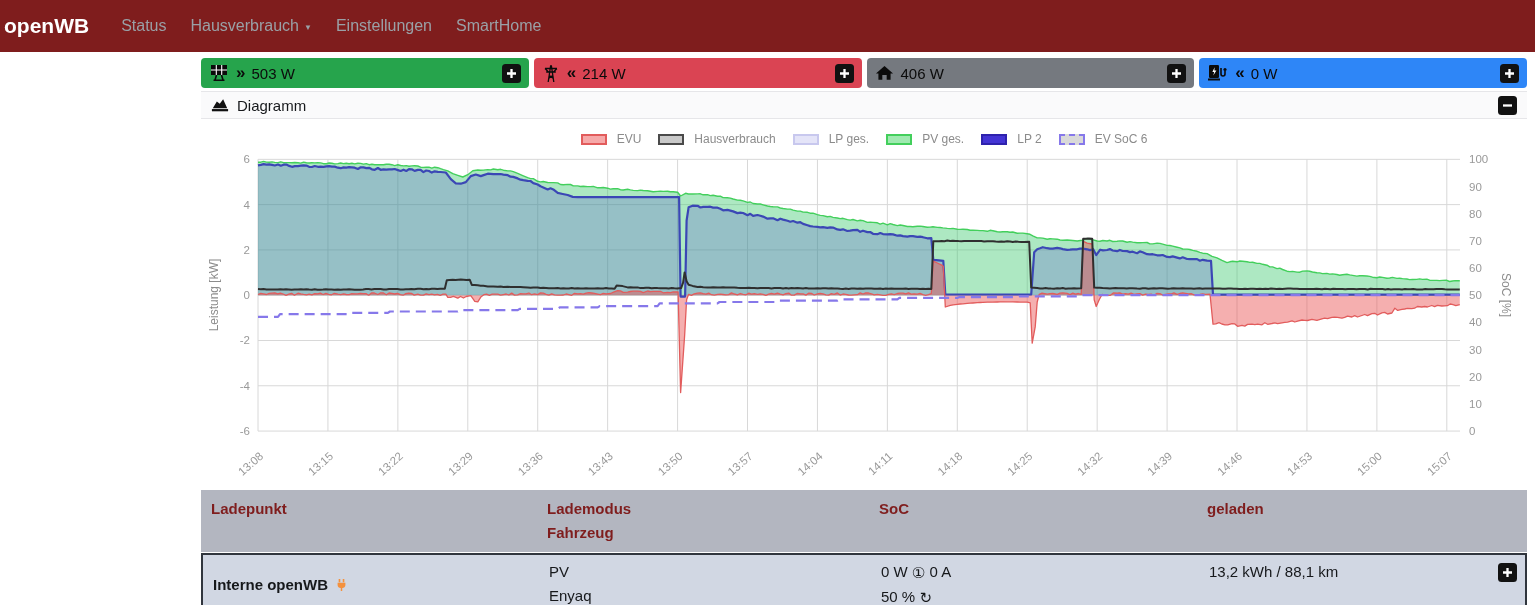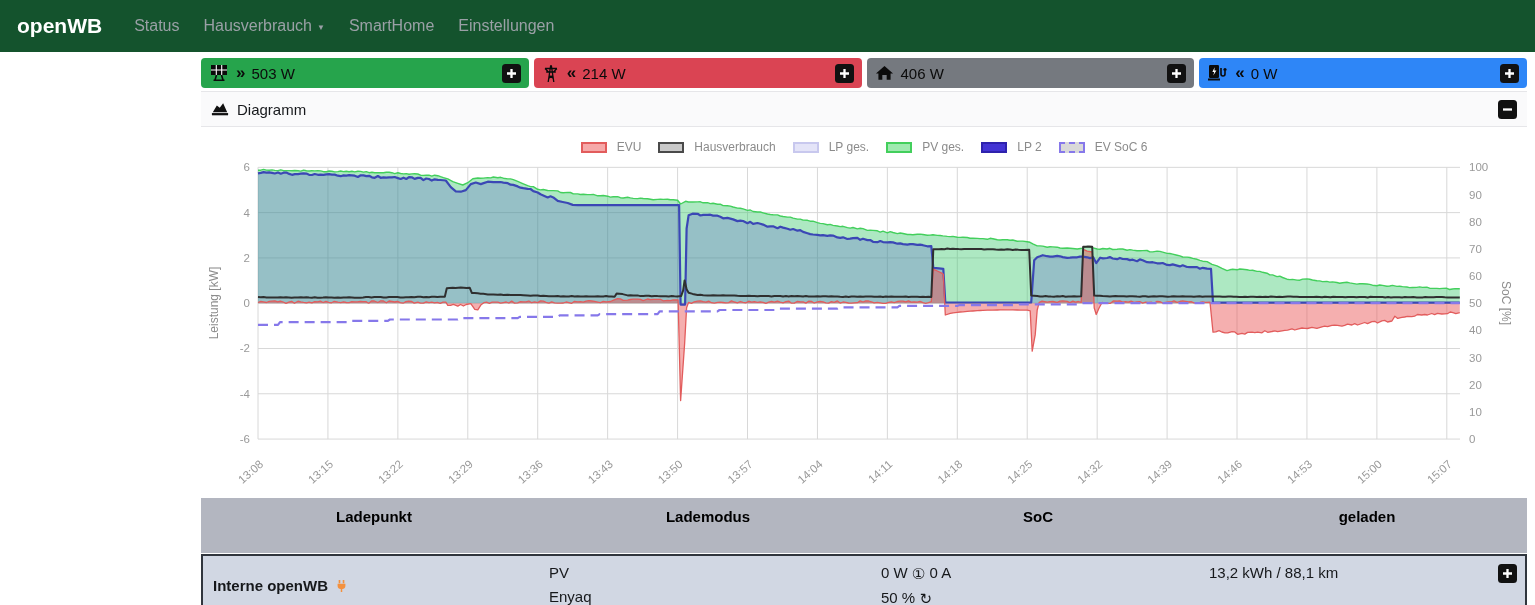--- a/index.html
+++ b/index.html
@@ -1,76 +1,76 @@
 <!DOCTYPE html>
 <html><head>
 <meta charset="utf-8">
 <style>
   * { margin:0; padding:0; box-sizing:border-box; }
   html,body { width:1535px; height:605px; background:#fff; overflow:hidden;
               font-family:"Liberation Sans","DejaVu Sans",sans-serif; }
 
   
-  .navbar { height:52px; background:#14532d; display:flex; align-items:center; padding-left:17px; }
+  .navbar { height:52px; background:#7f1d1d; display:flex; align-items:center; padding-left:4px; }
   .brand  { color:#ffffff; font-size:21px; font-weight:bold; margin-right:20px; }
   .nav-item { color:#9aa0a6; font-size:16px; padding:8px 12px; cursor:pointer; display:flex; align-items:center; gap:5px;}
   .caret { font-size:8px; color:#9aa0a6; padding-top:2px;}
 
   
   .content { position:absolute; left:201px; top:53px; width:1326px; }
 
   
   .badges { display:flex; gap:5px; margin-top:5px; }
   .badge  { flex:1; height:30px; border-radius:4px; display:flex; align-items:center;
             padding:0 8px; color:#0b0b0b; font-size:15px; font-weight:500; gap:7px; cursor:pointer;}
   .badge .arrow { font-size:17px; font-weight:bold; letter-spacing:-1px;}
   .badge .spacer { flex:1; }
   .sqbtn { width:19px; height:19px; flex:0 0 19px; cursor:pointer; }
 
   
-  .diagbar { margin-top:3px; height:36px; background:#fafafb; border-top:1px solid #e6e6e9;
+  .diagbar { margin-top:3px; height:28px; background:#fafafb; border-top:1px solid #e6e6e9;
              border-bottom:1px solid #e6e6e9; display:flex; align-items:center; padding:0 10px;
              font-size:15px; color:#17191c; gap:8px;}
   .diagbar .spacer { flex:1; }
 
   
   .chartwrap { position:relative; height:367px; background:#fff; }
   .legend { position:absolute; top:13px; left:0; right:0; display:flex; justify-content:center;
             gap:17px; font-size:12px; color:#8b8b8b; align-items:center;}
   .leg-item { display:flex; align-items:center; gap:10px; cursor:pointer;}
   .leg-swatch { width:26px; height:11px; }
 
   
   .tbl { margin-top:4px; font-size:15px; }
   .tbl-head, .tbl-row { display:grid; grid-template-columns:336px 332px 328px 1fr; }
-  .tbl-head { background:#b3b6c0; color:#000000; font-weight:bold; padding:7px 0 7px 0; min-height:55px;text-align:center;}
+  .tbl-head { background:#b3b6c0; color:#7f1d1d; font-weight:bold; padding:7px 0 7px 0; min-height:55px;}
   .tbl-head .cell, .tbl-row .cell { padding-left:10px; line-height:24px; }
   .tbl-row { background:#d1d7e3; border:2px solid #30353d; margin-top:1px; min-height:52px;
              padding:5px 0 5px 0; color:#16181b; position:relative; }
   .tbl-row .rowtitle { font-weight:bold; display:flex; gap:7px; align-items:center;}
   .row-plus { position:absolute; right:8px; top:8px; }
   .inline-ic { display:inline-block; vertical-align:-1px; font-style:normal; }
 </style>
 </head>
 <body>
 
 <div class="navbar">
   <span class="brand">openWB</span>
   <span class="nav-item">
       <span>Status</span>
     </span>
   <span class="nav-item">
       <span>Hausverbrauch</span>
       <span class="caret">▼</span>
     </span>
   <span class="nav-item">
+      <span>Einstellungen</span>
+    </span>
+  <span class="nav-item">
       <span>SmartHome</span>
-    </span>
-  <span class="nav-item">
-      <span>Einstellungen</span>
     </span>
 </div>
 
 <div class="content">
 
   <div class="badges">
 
     <div class="badge" style="background: rgb(38, 164, 76);">
       <svg width="20" height="18" viewBox="0 0 20 18">
         <rect x="2" y="1" width="16" height="10" fill="#0b0b0b"></rect>
@@ -245,20 +245,21 @@
   </div>
 
   <div class="tbl">
     <div class="tbl-head">
       <div class="cell">
           <div>Ladepunkt</div>
           <div></div>
         </div>
       <div class="cell">
           <div>Lademodus</div>
+          <div>Fahrzeug</div>
         </div>
       <div class="cell">
           <div>SoC</div>
         </div>
       <div class="cell">
           <div>geladen</div>
           <div></div>
         </div>
     </div>
 

